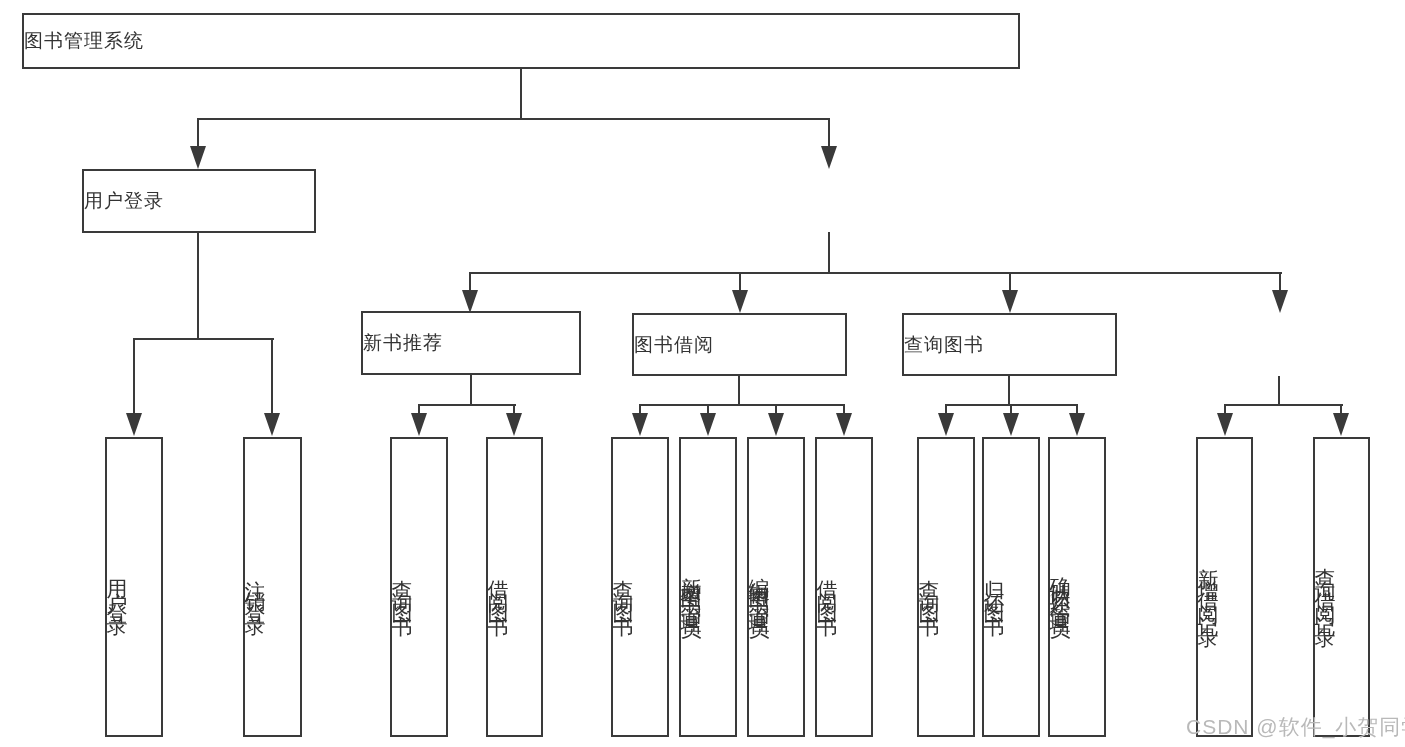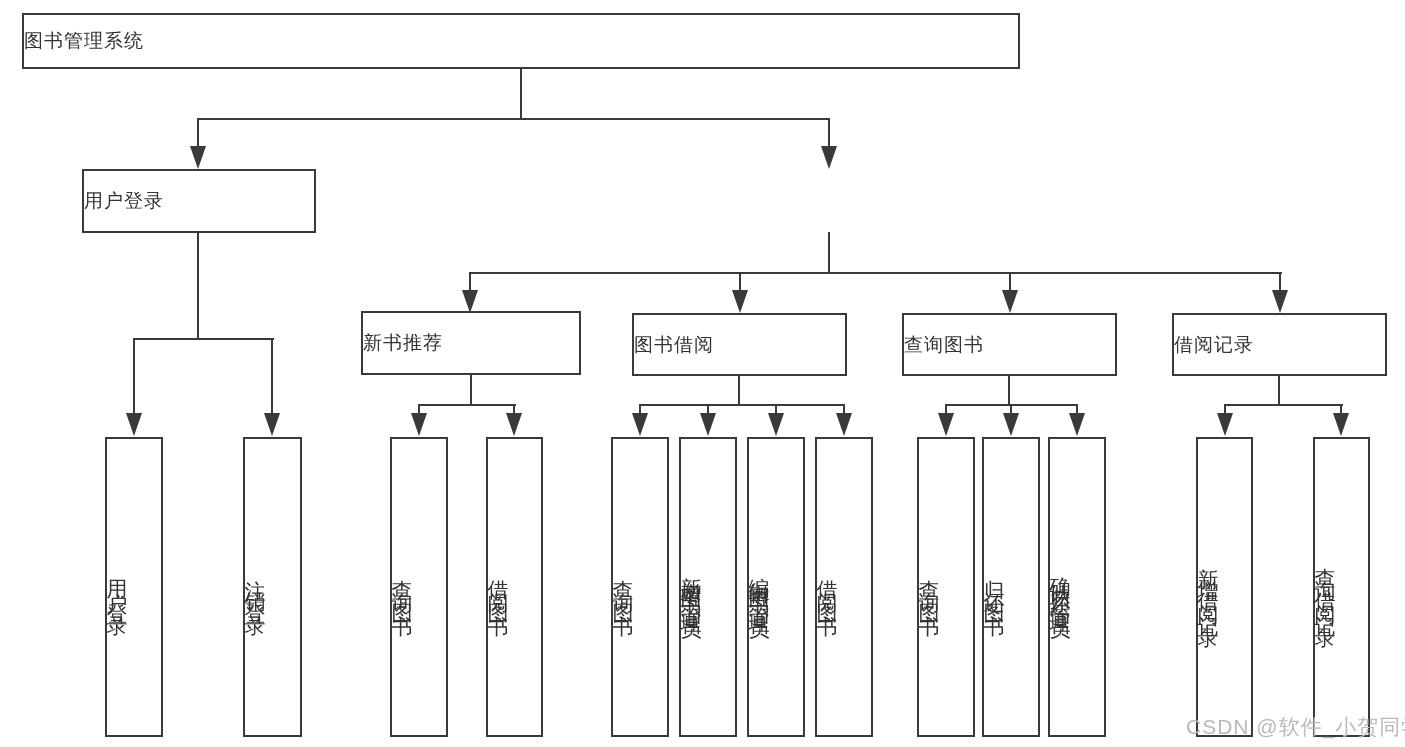--- a/index.html
+++ b/index.html
@@ -89,23 +89,20 @@
 
   <div class="box hbox" style="left:632px;top:313px;width:215px;height:63px;">
     <span>图书借阅</span>
   </div>
   <div class="box hbox" style="left:361px;top:311px;width:220px;height:64px;">
     <span>新书推荐</span>
   </div>
   <div class="box hbox" style="left:902px;top:313px;width:215px;height:63px;">
     <span>查询图书</span>
   </div>
-  <div class="box hbox" style="left:1172px;top:313px;width:215px;height:63px;">
-    <span>借阅记录</span>
-  </div>
 
   <div class="vl" style="left:470px;top:375px;height:30px;"></div>
   <div class="hl" style="left:418px;top:404px;width:98px;"></div>
   <div class="vl" style="left:418px;top:404px;height:11px;"></div>
   <div class="vl" style="left:513px;top:404px;height:11px;"></div>
   <div class="arrow" style="left:411px;top:413px;"></div>
   <div class="arrow" style="left:506px;top:413px;"></div>
 
   <div class="vl" style="left:738px;top:376px;height:29px;"></div>
   <div class="hl" style="left:639px;top:404px;width:206px;"></div>

